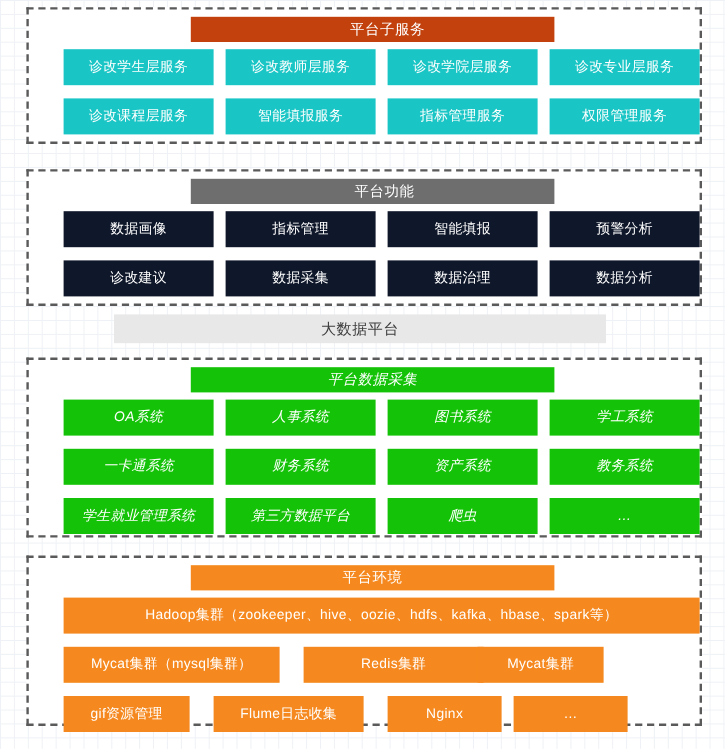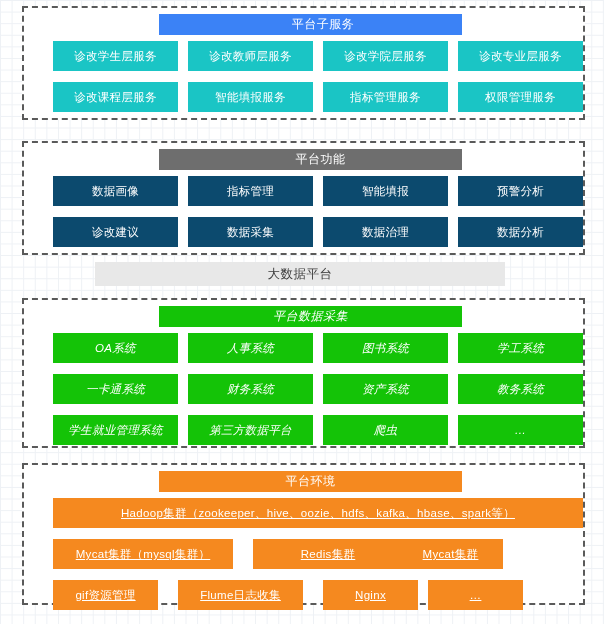--- a/index.html
+++ b/index.html
@@ -49,21 +49,21 @@
     width: 303px;
     height: 21px;
     line-height: 21px;
     text-align: center;
     color: #ffffff;
     font-size: 12px;
     top: 6px;
     box-sizing: border-box;
     letter-spacing: 0.5px;
   }
-  .title-teal   { background: #3b82f6; padding-left: 25px; }
+  .title-teal   { background: #c2410c; padding-left: 25px; }
   .title-gray   { background: #6e6e6e; padding-left: 20px; }
   .title-green  { background: #14c307; }
   .title-orange { background: #f5891f; }
 
   
   .rows {
     position: absolute;
     left: 0;
     top: 33px;
     width: 100%;
@@ -89,23 +89,23 @@
   }
   .node.two-line { line-height: 14px; }
 
   
   .c1 { left: 29px;  width: 125px; }
   .c2 { left: 164px; width: 125px; }
   .c3 { left: 299px; width: 125px; }
   .c4 { left: 434px; width: 125px; }
 
   .n-teal   { background: #1ac5c5; }
-  .n-gray   { background: #0c4a6e; font-family: Liberation Serif, serif; }
+  .n-gray   { background: #0f172a; font-family: Liberation Serif, serif; }
   .n-green  { background: #14c307; }
-  .n-orange { background: #f5891f; text-decoration: underline; }
+  .n-orange { background: #f5891f; }
 
   
   .bigdata-bar {
     position: absolute;
     left: 95px;
     top: 262px;
     width: 410px;
     height: 24px;
     line-height: 24px;
     text-align: center;

